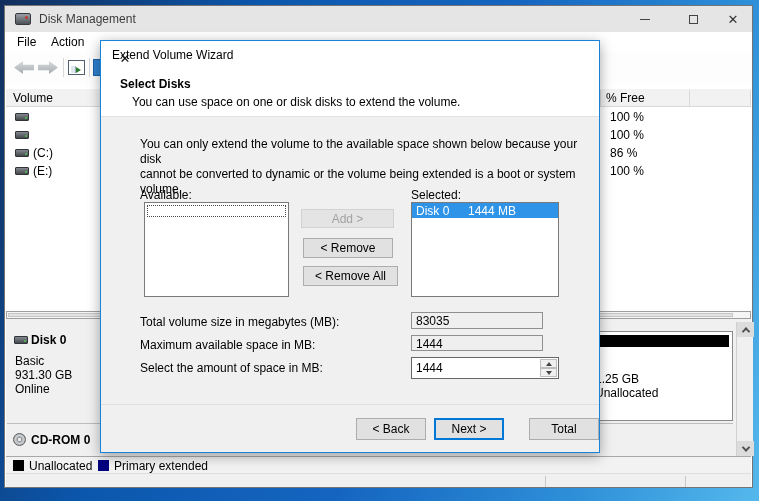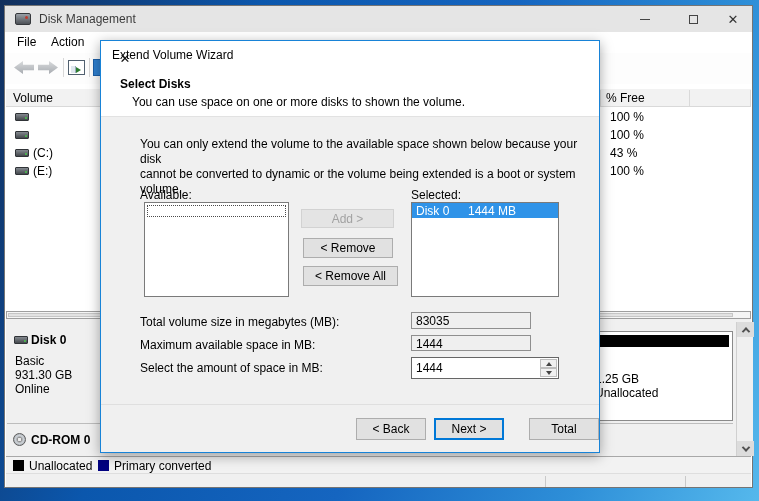--- a/index.html
+++ b/index.html
@@ -104,21 +104,21 @@
   .lb-sel{ left:310px; width:148px; }
   .selrow{ position:relative; height:15px; background:#2f93e8; color:#fff; }
   .selrow .sdisk{ position:absolute; left:4px; top:1px; }
   .selrow .ssize{ position:absolute; left:56px; top:1px; }
   .wbtn{ position:absolute; background:#e1e1e1; border:1px solid #adadad; display:flex; align-items:center; justify-content:center; }
   .btn-add{ left:200px; top:168px; width:93px; height:19px; background:#e4e4e4; border-color:#d2d2d2; color:#a2a2a2; }
   .btn-remove{ left:202px; top:197px; width:90px; height:20px; }
   .btn-removeall{ left:202px; top:225px; width:95px; height:20px; }
   .flabel{ position:absolute; left:39px; }
   .fl1{ top:274px; } .fl2{ top:297px; } .fl3{ top:320px; }
-  .fbox{ position:absolute; left:310px; width:120px; background:#efefef; border:1px solid #8f8f8f; padding:1px 4px; }
+  .fbox{ position:absolute; left:310px; width:132px; background:#efefef; border:1px solid #8f8f8f; padding:1px 4px; }
   .fb1{ top:271px; height:17px; } .fb2{ top:294px; height:16px; }
   .fspin{ position:absolute; left:310px; top:316px; width:148px; height:22px; background:#fff; border:1px solid #666; padding:3px 4px; }
   .spingrp{ position:absolute; right:1px; top:1px; width:17px; height:18px; }
   .spinbtn{ position:absolute; left:0; width:17px; height:9px; background:#f0f0f0; border:1px solid #bdbdbd; display:flex; align-items:center; justify-content:center; }
   .sp-up{ top:0; } .sp-dn{ top:9px; }
   .tri-up{ width:0; height:0; border-left:3px solid transparent; border-right:3px solid transparent; border-bottom:4px solid #444; }
   .tri-dn{ width:0; height:0; border-left:3px solid transparent; border-right:3px solid transparent; border-top:4px solid #444; }
   .dsep{ position:absolute; left:0; top:363px; width:100%; height:1px; background:#dfdfdf; }
   .navbtn{ position:absolute; top:377px; width:70px; height:22px; }
   .btn-back{ left:255px; }
@@ -177,21 +177,21 @@
       <span class="vfree">100 %</span>
     </div>
     <div class="vrow vr1">
       <span class="vicon"></span>
       <span class="vname"></span>
       <span class="vfree">100 %</span>
     </div>
     <div class="vrow vr2">
       <span class="vicon"></span>
       <span class="vname">(C:)</span>
-      <span class="vfree">43 %</span>
+      <span class="vfree">86 %</span>
     </div>
     <div class="vrow vr3">
       <span class="vicon"></span>
       <span class="vname">(E:)</span>
       <span class="vfree">100 %</span>
     </div>
 
     <div class="hscroll">
       <span class="hthumb"></span>
     </div>
@@ -225,40 +225,40 @@
         <span class="sbtn sb-dn">
             <i class="chev chev-dn"></i>
           </span>
       </div>
     </div>
 
     <div class="legend">
       <span class="lsq lsq1"></span>
       <span class="llbl llbl1">Unallocated</span>
       <span class="lsq lsq2"></span>
-      <span class="llbl llbl2">Primary converted</span>
+      <span class="llbl llbl2">Primary extended</span>
     </div>
 
     <div class="statusbar">
       <span class="sdiv sd1"></span>
       <span class="sdiv sd2"></span>
     </div>
 
   </div>
 
   <div class="dlg">
 
     <div class="dtitle">
       <span>Extend Volume Wizard</span>
       <span class="dclose">✕</span>
     </div>
 
     <div class="dheader">
       <span class="dheading">Select Disks</span>
-      <span class="dsub">You can use space on one or more disks to shown the volume.</span>
+      <span class="dsub">You can use space on one or disk disks to extend the volume.</span>
     </div>
 
     <div class="notice">You can only extend the volume to the available space shown below because your disk
 cannot be converted to dynamic or the volume being extended is a boot or system
 volume.</div>
 
     <span class="lbl-avail">Available:</span>
     <span class="lbl-sel">Selected:</span>
 
     <div class="listbox lb-avail">

